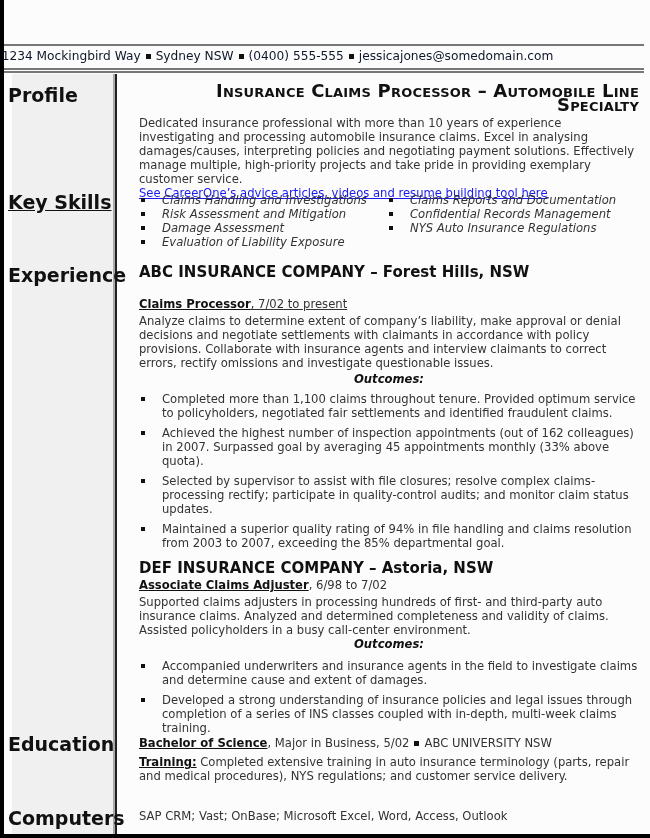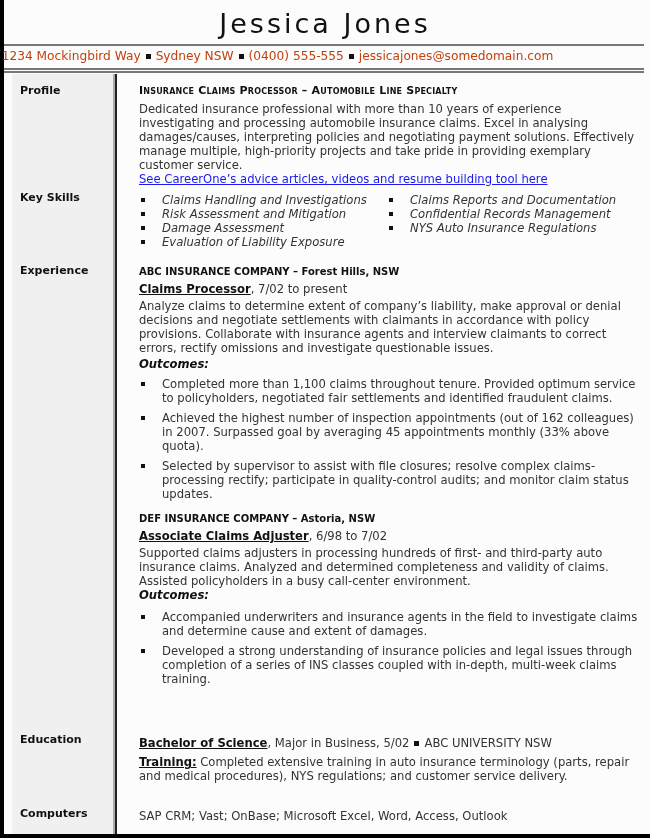--- a/index.html
+++ b/index.html
@@ -6,96 +6,96 @@
   body { width: 650px; height: 838px; position: relative; overflow: hidden;
          font-family: "DejaVu Sans", sans-serif; color: #222; }
   .page { position: absolute; left: 0; top: 0; width: 650px; height: 838px; }
   .border-left { position: absolute; left: 0; top: 0; width: 4px; height: 838px; background: #000; }
   .border-bottom { position: absolute; left: 0; bottom: 0; width: 650px; height: 4px; background: #000; }
 
   .name { position: absolute; left: 0; top: 8px; width: 650px; text-align: center;
           font-size: 27px; letter-spacing: 3px; color: #111; font-weight: normal; }
   .rule1 { position: absolute; left: 4px; top: 44px; width: 640px; height: 2px; background: #777; }
   .contact { position: absolute; left: 0; top: 49px; width: 555px; text-align: center;
-             font-size: 12.2px; color: #c2410c; }
+             font-size: 12.2px; color: #0f172a; }
   .contact .sep { display: inline-block; width: 5px; height: 5px; background: #111; margin: 0 5px; vertical-align: middle; }
   .rule2a { position: absolute; left: 4px; top: 68px; width: 640px; height: 1.5px; background: #777; }
   .rule2b { position: absolute; left: 4px; top: 71px; width: 640px; height: 1.5px; background: #777; }
 
   .sidebar { position: absolute; left: 12px; top: 74px; width: 101px; height: 760px; background: #f0f0f0; }
   .vline1 { position: absolute; left: 113px; top: 74px; width: 2px; height: 760px; background: #aaa; }
   .vline2 { position: absolute; left: 115px; top: 74px; width: 2px; height: 760px; background: #222; }
 
-  .sec-label { position: absolute; left: 20px; font-size: 11px; font-weight: bold; color: #111; }
+  .sec-label { position: absolute; left: 8px; font-size: 19px; font-weight: bold; color: #111; }
 
   .content { position: absolute; left: 139px; width: 500px; font-size: 11.6px; line-height: 14px; color: #333; }
-  .title { font-size: 11px; font-weight: bold; color: #111; font-variant: small-caps; letter-spacing: 0.2px; }
+  .title { font-size: 18px; font-weight: bold; color: #111; font-variant: small-caps; letter-spacing: 0.2px; text-align: right; }
   .link { color: #1a1aee; text-decoration: underline; }
-  .co { font-weight: bold; color: #111; font-size: 10px; }
+  .co { font-weight: bold; color: #111; font-size: 15px; }
   .role { font-weight: bold; text-decoration: underline; color: #111; }
-  .outcomes { font-weight: bold; font-style: italic; color: #111; }
+  .outcomes { font-weight: bold; font-style: italic; color: #111; text-align: center; }
   ul.b { list-style: none; margin: 0; padding: 0; }
   ul.b li { position: relative; padding-left: 23px; margin-bottom: 6px; }
   ul.b li::before { content: ""; position: absolute; left: 2px; top: 5px; width: 4px; height: 4px; background: #111; }
   .skills { display: flex; }
   .skills ul.b { width: 248px; }
   .skills ul.b li { margin-bottom: 0; font-style: italic; }
 </style>
 </head>
 <body>
 
 <div class="page">
   <div class="border-left"></div>
   <div class="border-bottom"></div>
 
-  <div class="name">Jessica Jones</div>
   <div class="rule1"></div>
   <div class="contact">
     <span>1234 Mockingbird Way</span><span class="sep"></span><span>Sydney NSW</span><span class="sep"></span><span>(0400) 555-555</span><span class="sep"></span><span>jessicajones@somedomain.com</span>
   </div>
   <div class="rule2a"></div>
   <div class="rule2b"></div>
 
   <div class="sidebar"></div>
   <div class="vline1"></div>
   <div class="vline2"></div>
 
   <div class="sec-label" style="top:84px;">Profile</div>
   <div class="content" style="top:84px;">
     <div class="title">Insurance Claims Processor – Automobile Line Specialty</div>
     <div style="margin-top:4px;">Dedicated insurance professional with more than 10 years of experience investigating and processing automobile insurance claims. Excel in analysing damages/causes, interpreting policies and negotiating payment solutions. Effectively manage multiple, high-priority projects and take pride in providing exemplary customer service.</div>
     <a class="link" href="#">See CareerOne’s advice articles, videos and resume building tool here</a>
   </div>
 
-  <div class="sec-label" style="top:191px;">Key Skills</div>
+  <div class="sec-label" style="top:191px;text-decoration:underline;">Key Skills</div>
   <div class="content skills" style="top:193px;">
     <ul class="b">
       <li>Claims Handling and Investigations</li>
       <li>Risk Assessment and Mitigation</li>
       <li>Damage Assessment</li>
       <li>Evaluation of Liability Exposure</li>
     </ul>
     <ul class="b">
       <li>Claims Reports and Documentation</li>
       <li>Confidential Records Management</li>
       <li>NYS Auto Insurance Regulations</li>
     </ul>
   </div>
 
   <div class="sec-label" style="top:264px;">Experience</div>
   <div class="content" style="top:265px;">
     <div>
       <div class="co">ABC INSURANCE COMPANY – Forest Hills, NSW</div>
-      <div style="margin-top:3px;"><span class="role">Claims Processor</span><span>, 7/02 to present</span></div>
+      <div style="margin-top:18px;text-decoration:underline;"><span class="role">Claims Processor</span><span>, 7/02 to present</span></div>
       <div style="margin-top:3px;">Analyze claims to determine extent of company’s liability, make approval or denial decisions and negotiate settlements with claimants in accordance with policy provisions. Collaborate with insurance agents and interview claimants to correct errors, rectify omissions and investigate questionable issues.</div>
       <div class="outcomes" style="margin-top:2px;margin-bottom:6px;">Outcomes:</div>
       <ul class="b">
         <li>Completed more than 1,100 claims throughout tenure. Provided optimum service to policyholders, negotiated fair settlements and identified fraudulent claims.</li>
         <li>Achieved the highest number of inspection appointments (out of 162 colleagues) in 2007. Surpassed goal by averaging 45 appointments monthly (33% above quota).</li>
         <li>Selected by supervisor to assist with file closures; resolve complex claims-processing rectify; participate in quality-control audits; and monitor claim status updates.</li>
+        <li>Maintained a superior quality rating of 94% in file handling and claims resolution from 2003 to 2007, exceeding the 85% departmental goal.</li>
       </ul>
     </div>
     <div style="margin-top:11px;">
       <div class="co">DEF INSURANCE COMPANY – Astoria, NSW</div>
       <div style="margin-top:3px;"><span class="role">Associate Claims Adjuster</span><span>, 6/98 to 7/02</span></div>
       <div style="margin-top:3px;">Supported claims adjusters in processing hundreds of first- and third-party auto insurance claims. Analyzed and determined completeness and validity of claims. Assisted policyholders in a busy call-center environment.</div>
       <div class="outcomes" style="margin-bottom:8px;">Outcomes:</div>
       <ul class="b">
         <li>Accompanied underwriters and insurance agents in the field to investigate claims and determine cause and extent of damages.</li>
         <li>Developed a strong understanding of insurance policies and legal issues through completion of a series of INS classes coupled with in-depth, multi-week claims training.</li>

